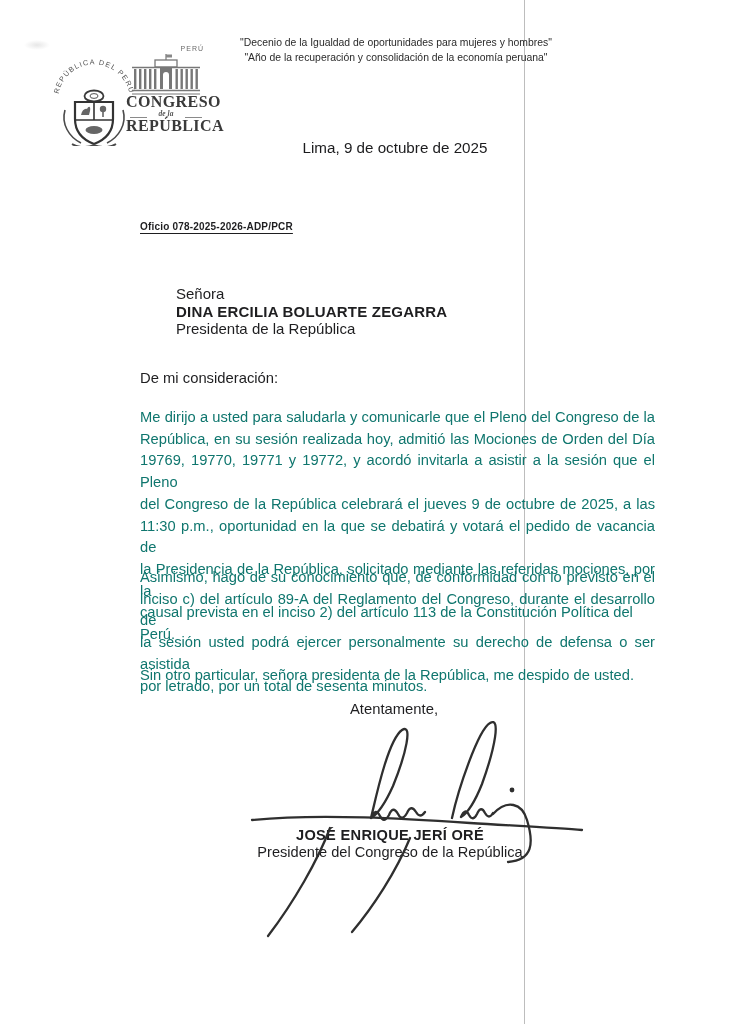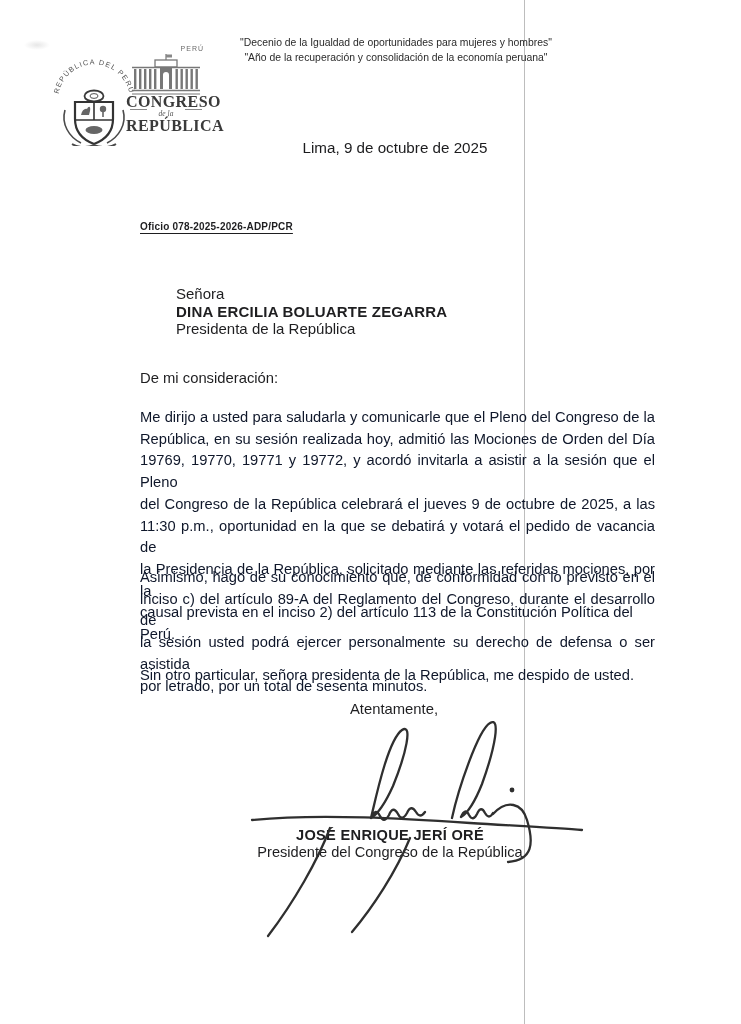--- a/index.html
+++ b/index.html
@@ -15,33 +15,33 @@
   
   .mottos{position:absolute;left:238px;top:36px;width:316px;text-align:center;
     font-size:10.4px;line-height:14.6px;color:#2a2a2a;}
   .seal{position:absolute;left:50px;top:40px;}
   .logo{position:absolute;left:126px;top:44px;width:80px;text-align:center;}
   .logo-country{position:absolute;right:2px;top:1px;font-size:7px;letter-spacing:1px;
     color:#6a6a6a;font-family:Liberation Sans, sans-serif;}
   .logo-building{display:block;margin:9px auto 0 auto;}
   .logo-congreso,.logo-republica{font-family:"Liberation Serif",serif;font-weight:bold;
     font-size:16px;letter-spacing:.4px;color:#3a3a3a;line-height:13px;}
-  .logo-dela{display:flex;align-items:flex-start;gap:12px;margin:1px 4px;}
+  .logo-dela{display:flex;align-items:flex-end;gap:12px;margin:1px 4px;font-weight:bold;}
   .logo-dela .rule{flex:1;height:1px;background:#8a8a8a;}
   .logo-dela span{font-family:"Liberation Serif",serif;font-style:italic;font-size:7.5px;color:#555;}
 
   
   .dateline{position:absolute;left:140px;top:139px;width:510px;text-align:center;
     font-size:15.2px;color:#1c1c1e;}
   .refline{position:absolute;left:140px;top:221px;font-size:10px;font-weight:bold;
     text-decoration:underline;text-underline-offset:3px;letter-spacing:.2px;}
   .recipient{position:absolute;left:140px;top:285px;font-size:15px;line-height:17.5px;margin-left:36px;}
   .recipient .rname{font-weight:bold;letter-spacing:.2px;}
   .greeting{position:absolute;left:140px;top:370px;font-size:14.8px;}
-  .para{position:absolute;left:140px;width:515px;font-size:14.7px;line-height:21.7px;color:#0f172a;}
+  .para{position:absolute;left:140px;width:515px;font-size:14.7px;line-height:21.7px;color:#0f766e;}
   .p1{top:407px;} .p2{top:567px;} .p3{top:665px;}
   .jl{text-align:justify;text-align-last:justify;}
   .ll{text-align:left;}
   .closing{position:absolute;left:350px;top:701px;font-size:14.8px;}
 
   
   .signer{position:absolute;left:230px;top:827px;width:320px;text-align:center;line-height:16.5px;}
   .signer .sname{font-size:14.6px;font-weight:bold;letter-spacing:.3px;}
   .signer .stitle{font-size:14.6px;}
   .sig-svg{position:absolute;left:230px;top:702px;pointer-events:none;}

